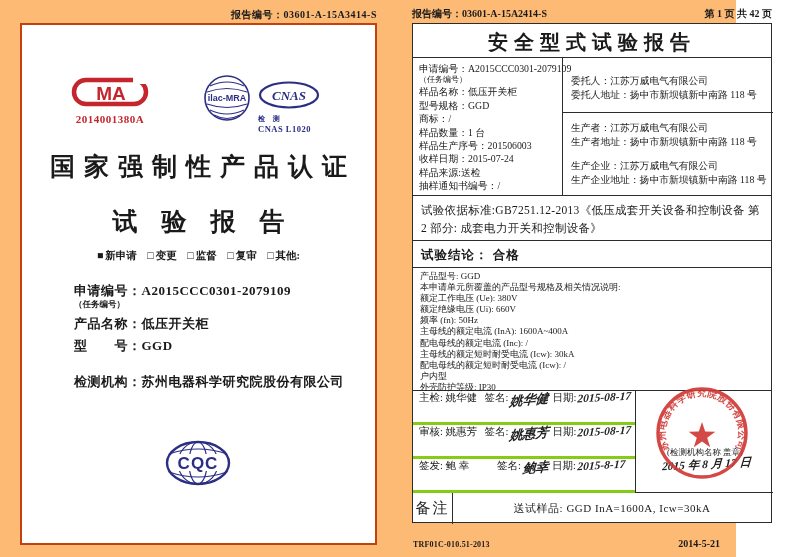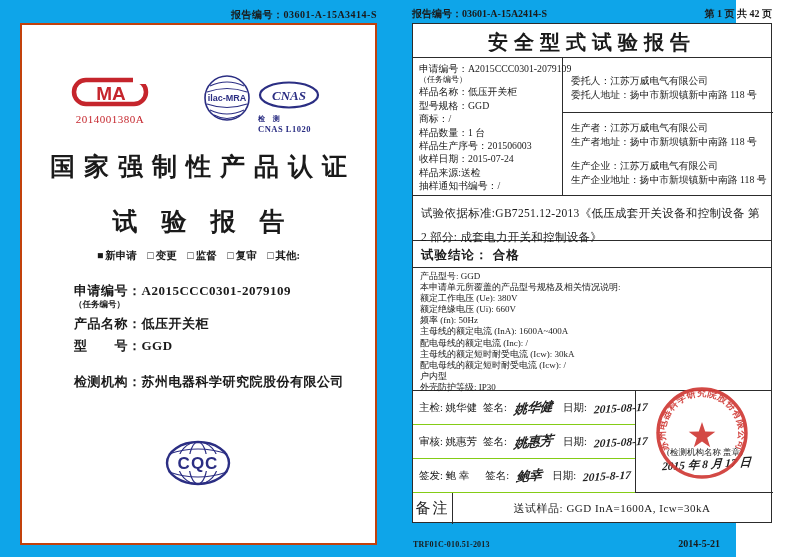--- a/index.html
+++ b/index.html
@@ -1,26 +1,26 @@
 <!DOCTYPE html>
 <html><head>
 <meta charset="utf-8">
 <style>
   * { margin:0; padding:0; box-sizing:border-box; }
   html,body { width:786px; height:557px; background:#fff; overflow:hidden; }
   body { font-family:"Liberation Serif","DejaVu Serif",serif; color:#1a1a1a; }
-  .screen { position:relative; width:736px; height:557px; background:#0ea5e9; }
+  .screen { position:relative; width:736px; height:557px; background:#fdba74; }
 
   
   .lp-header { position:absolute; left:20px; top:8px; width:357px; text-align:right;
                font-size:10px; font-weight:bold; letter-spacing:.5px; }
   .left-page { position:absolute; left:20px; top:23px; width:357px; height:522px;
                border:2px solid #c2410c; background:#fff; }
   .cma { position:absolute; left:48px; top:52px; width:80px; text-align:center; }
-  .cma-num { font-size:11px; font-weight:normal; color:#c5252c; margin-top:2px; letter-spacing:.5px; }
+  .cma-num { font-size:11px; font-weight:bold; color:#c5252c; margin-top:2px; letter-spacing:.5px; }
   .ilac { position:absolute; left:180px; top:48px; }
   .cnas { position:absolute; left:236px; top:56px; width:66px; text-align:left; color:#2b2e83; }
   .cnas-sub { font-size:7px; font-weight:bold; letter-spacing:3px; margin-top:1px; }
   .cnas-code { font-size:8.5px; font-weight:bold; letter-spacing:.5px; }
   .lp-title1 { position:absolute; left:0; top:125px; width:100%; text-align:center;
                font-size:25px; font-weight:700; letter-spacing:9px; text-indent:9px; }
   .lp-title2 { position:absolute; left:0; top:180px; width:100%; text-align:center;
                font-size:25px; font-weight:700; letter-spacing:24px; text-indent:24px; }
   .lp-checks { position:absolute; left:0; top:224px; width:100%; text-align:center;
                font-size:10.5px; font-weight:bold; }
@@ -41,29 +41,29 @@
   .rp-info-left { position:absolute; left:0; top:0; width:150px; height:138px;
                   border-right:1px solid #2c2c2c; padding:4px 0 0 6px; }
   .rp-info-left .ln { font-size:9.8px; line-height:13.4px; white-space:nowrap; }
   .rp-info-left .ln.small { font-size:8px; line-height:10px; }
   .rp-client { position:absolute; left:150px; top:0; width:210px; height:55px;
                border-bottom:1px solid #2c2c2c; padding:16px 0 0 8px; }
   .rp-prod { position:absolute; left:150px; top:55px; width:210px; height:83px; padding:8px 0 0 8px; }
   .rp-client .ln, .rp-prod .ln { font-size:9.8px; line-height:14px; white-space:nowrap; }
   .rp-prod .grp2 { margin-top:10px; }
   .rp-standard { position:absolute; left:0; top:172px; width:100%; height:45px; border-bottom:1px solid #2c2c2c;
-                 padding:5px 8px 0 8px; font-size:11.5px; line-height:24px; letter-spacing:.3px; }
+                 padding:5px 8px 0 8px; font-size:11.5px; line-height:18px; letter-spacing:.3px; }
   .rp-conclusion { position:absolute; left:0; top:217px; width:100%; height:27px; border-bottom:1px solid #2c2c2c;
                    padding:6px 0 0 8px; font-size:12.5px; font-weight:bold; letter-spacing:1px; }
   .rp-coverage { position:absolute; left:0; top:244px; width:100%; height:123px; border-bottom:1px solid #2c2c2c;
                  padding:3px 0 0 7px; }
   .rp-coverage .ln { font-size:9px; line-height:11.1px; white-space:nowrap; }
   .rp-signs { position:absolute; left:0; top:367px; width:222px; height:102px; }
-  .sign-row { position:relative; width:100%; height:34px; border-bottom:1px solid #84cc16;
-              display:flex; align-items:center; padding-left:6px; font-size:10.5px; white-space:nowrap;gap:6px; }
+  .sign-row { position:relative; width:100%; height:34px; border-bottom:3px solid #84cc16;
+              display:flex; padding-left:6px; font-size:10.5px; white-space:nowrap; }
   .sign-row .role { width:78px; }
   .sign-row .lbl { margin-right:1px; }
   .hand { display:inline-block; font-style:italic; font-weight:700; font-size:13px;
           transform:rotate(-5deg) skewX(-10deg); color:#222; margin-right:4px; }
   .hand.date { font-size:11.5px; transform:rotate(-3deg) skewX(-6deg); }
   .rp-stampcell { position:absolute; left:222px; top:367px; width:138px; height:102px;
                   border-left:1px solid #2c2c2c; border-bottom:1px solid #2c2c2c; }
   .stamp-caption { position:absolute; left:2px; top:56px; width:134px; text-align:center; font-size:8.5px; }
   .stamp-date { position:absolute; left:8px; top:66px; width:130px; text-align:center; }
   .seal-svg { position:absolute; left:18px; top:-6px; opacity:.92; }

